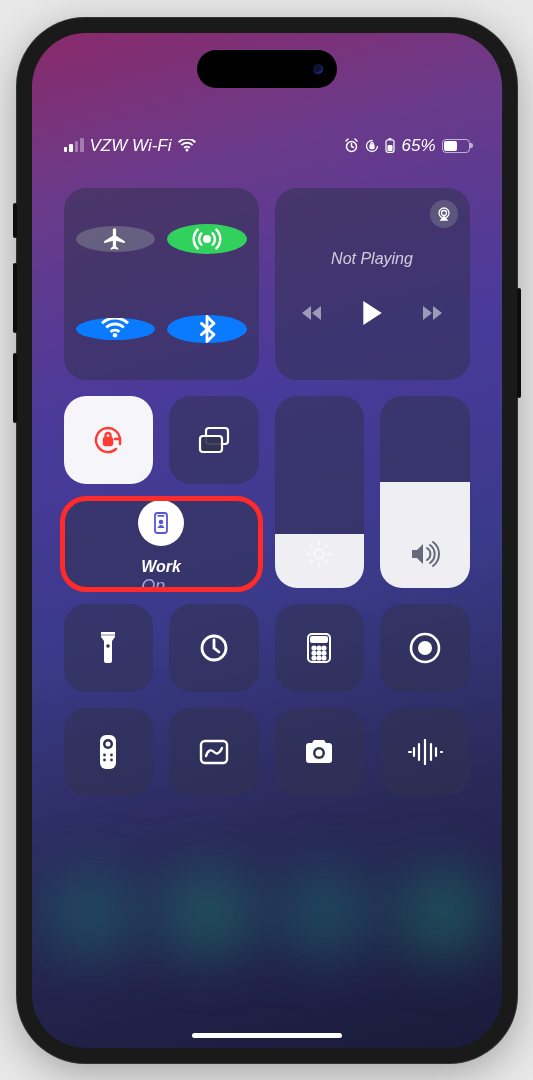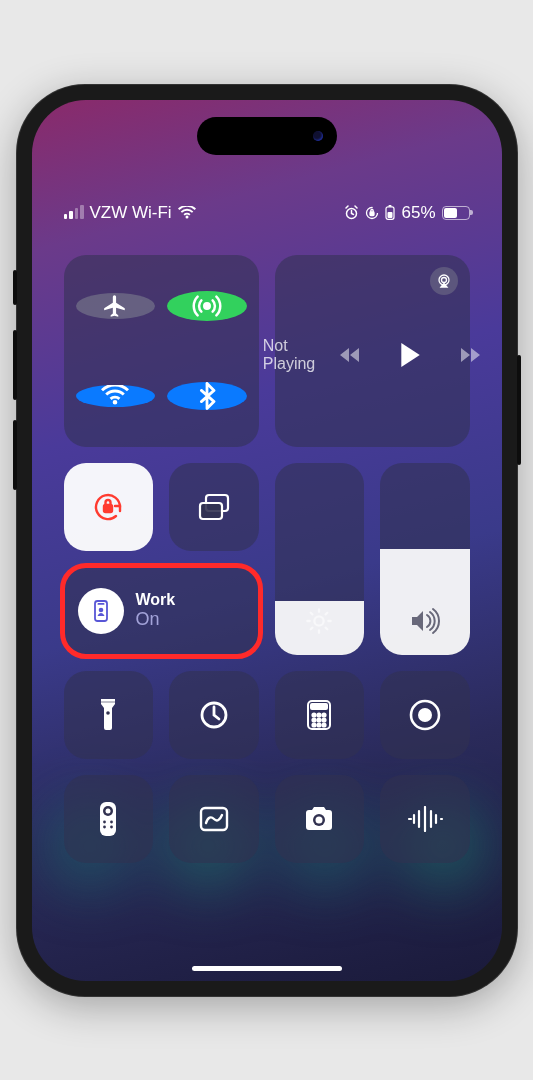--- a/index.html
+++ b/index.html
@@ -8,26 +8,27 @@
     height: 1080px;
     background: #e8e8e8;
     font-family: -apple-system, BlinkMacSystemFont, "Helvetica Neue", sans-serif;
     display: flex;
     align-items: center;
     justify-content: center;
     overflow: hidden;
   }
   .phone-frame {
     width: 500px;
-    height: 911px;
+    height: 1045px;
     background: #1a1a1a;
     border-radius: 68px;
     padding: 15px;
     position: relative;
     box-shadow: 0 0 0 1px #333, 0 10px 40px rgba(0,0,0,0.3);
+    font-style: italic;
   }
   .side-btn { position:absolute; background:#0d0d0d; border-radius:3px; }
   .btn-l1 { left:-4px; top:185px; width:4px; height:35px; }
   .btn-l2 { left:-4px; top:245px; width:4px; height:70px; }
   .btn-l3 { left:-4px; top:335px; width:4px; height:70px; }
   .btn-r1 { right:-4px; top:270px; width:4px; height:110px; }
   .screen {
     width: 100%;
     height: 100%;
     border-radius: 54px;
@@ -81,32 +82,32 @@
     border-radius: 22px;
     display:flex; align-items:center; justify-content:center;
     color:#fff;
     position:relative;
   }
   .connectivity { grid-column: span 2; grid-row: span 2; padding:12px; display:grid; grid-template-columns:1fr 1fr; grid-template-rows:1fr 1fr; gap:12px; }
   .conn-btn { border-radius:50%; display:flex; align-items:center; justify-content:center; }
   .conn-off { background: rgba(120,120,140,0.65); }
   .conn-green { background: #32d15d; }
   .conn-blue { background: #0a7aff; }
-  .media { grid-column: span 2; grid-row: span 2; gap:24px; }
+  .media { grid-column: span 2; grid-row: span 2; flex-direction:column; gap:24px; }
   .media-title { font-size:16px; color:rgba(255,255,255,0.75); padding-top:8px; }
   .media-controls { display:flex; gap:36px; align-items:center; margin-top:8px; }
   .airplay-corner { position:absolute; top:12px; right:12px; width:28px; height:28px; border-radius:50%; background:rgba(120,120,140,0.5); display:flex; align-items:center; justify-content:center; }
   .tile-white { background: rgba(255,255,255,0.95); color:#ff3b30; }
   .slider { grid-row: span 2; border-radius:22px; background:rgba(50,50,80,0.55); display:flex; flex-direction:column; justify-content:flex-end; overflow:hidden; position:relative; }
   .slider-fill { background:rgba(255,255,255,0.92); width:100%; display:flex; align-items:center; justify-content:center; flex-direction:column; }
   .slider-fill-bright { height:28%; }
   .slider-fill-vol { height:55%; }
   .slider-icon-holder { position:absolute; bottom:20px; left:0; right:0; display:flex; justify-content:center; color:rgba(80,80,100,0.85); }
   .slider-icon-holder.dim { color:rgba(255,255,255,0.55); }
-  .focus { grid-column: span 2; display:flex; justify-content:flex-start; padding:0 14px; gap:12px; flex-direction:row; align-items:center; background:rgba(50,50,80,0.55); }
+  .focus { grid-column: span 2; display:flex; justify-content:flex-start; padding:0 14px; gap:12px; flex-direction:column; align-items:center; background:rgba(50,50,80,0.55); }
   .focus .focus-circle { width:46px; height:46px; border-radius:50%; background:#fff; display:flex; align-items:center; justify-content:center; color:#5856d6; flex-shrink:0; }
   .focus-text { display:flex; flex-direction:column; }
   .focus-text .ft1 { font-size:16px; font-weight:600; color:#fff; }
   .focus-text .ft2 { font-size:18px; color:rgba(200,200,255,0.75); }
   .highlight-ring {
     position:absolute; inset:-4px;
     border: 5px solid #ff2a2a;
     border-radius: 26px;
     pointer-events:none;
   }

